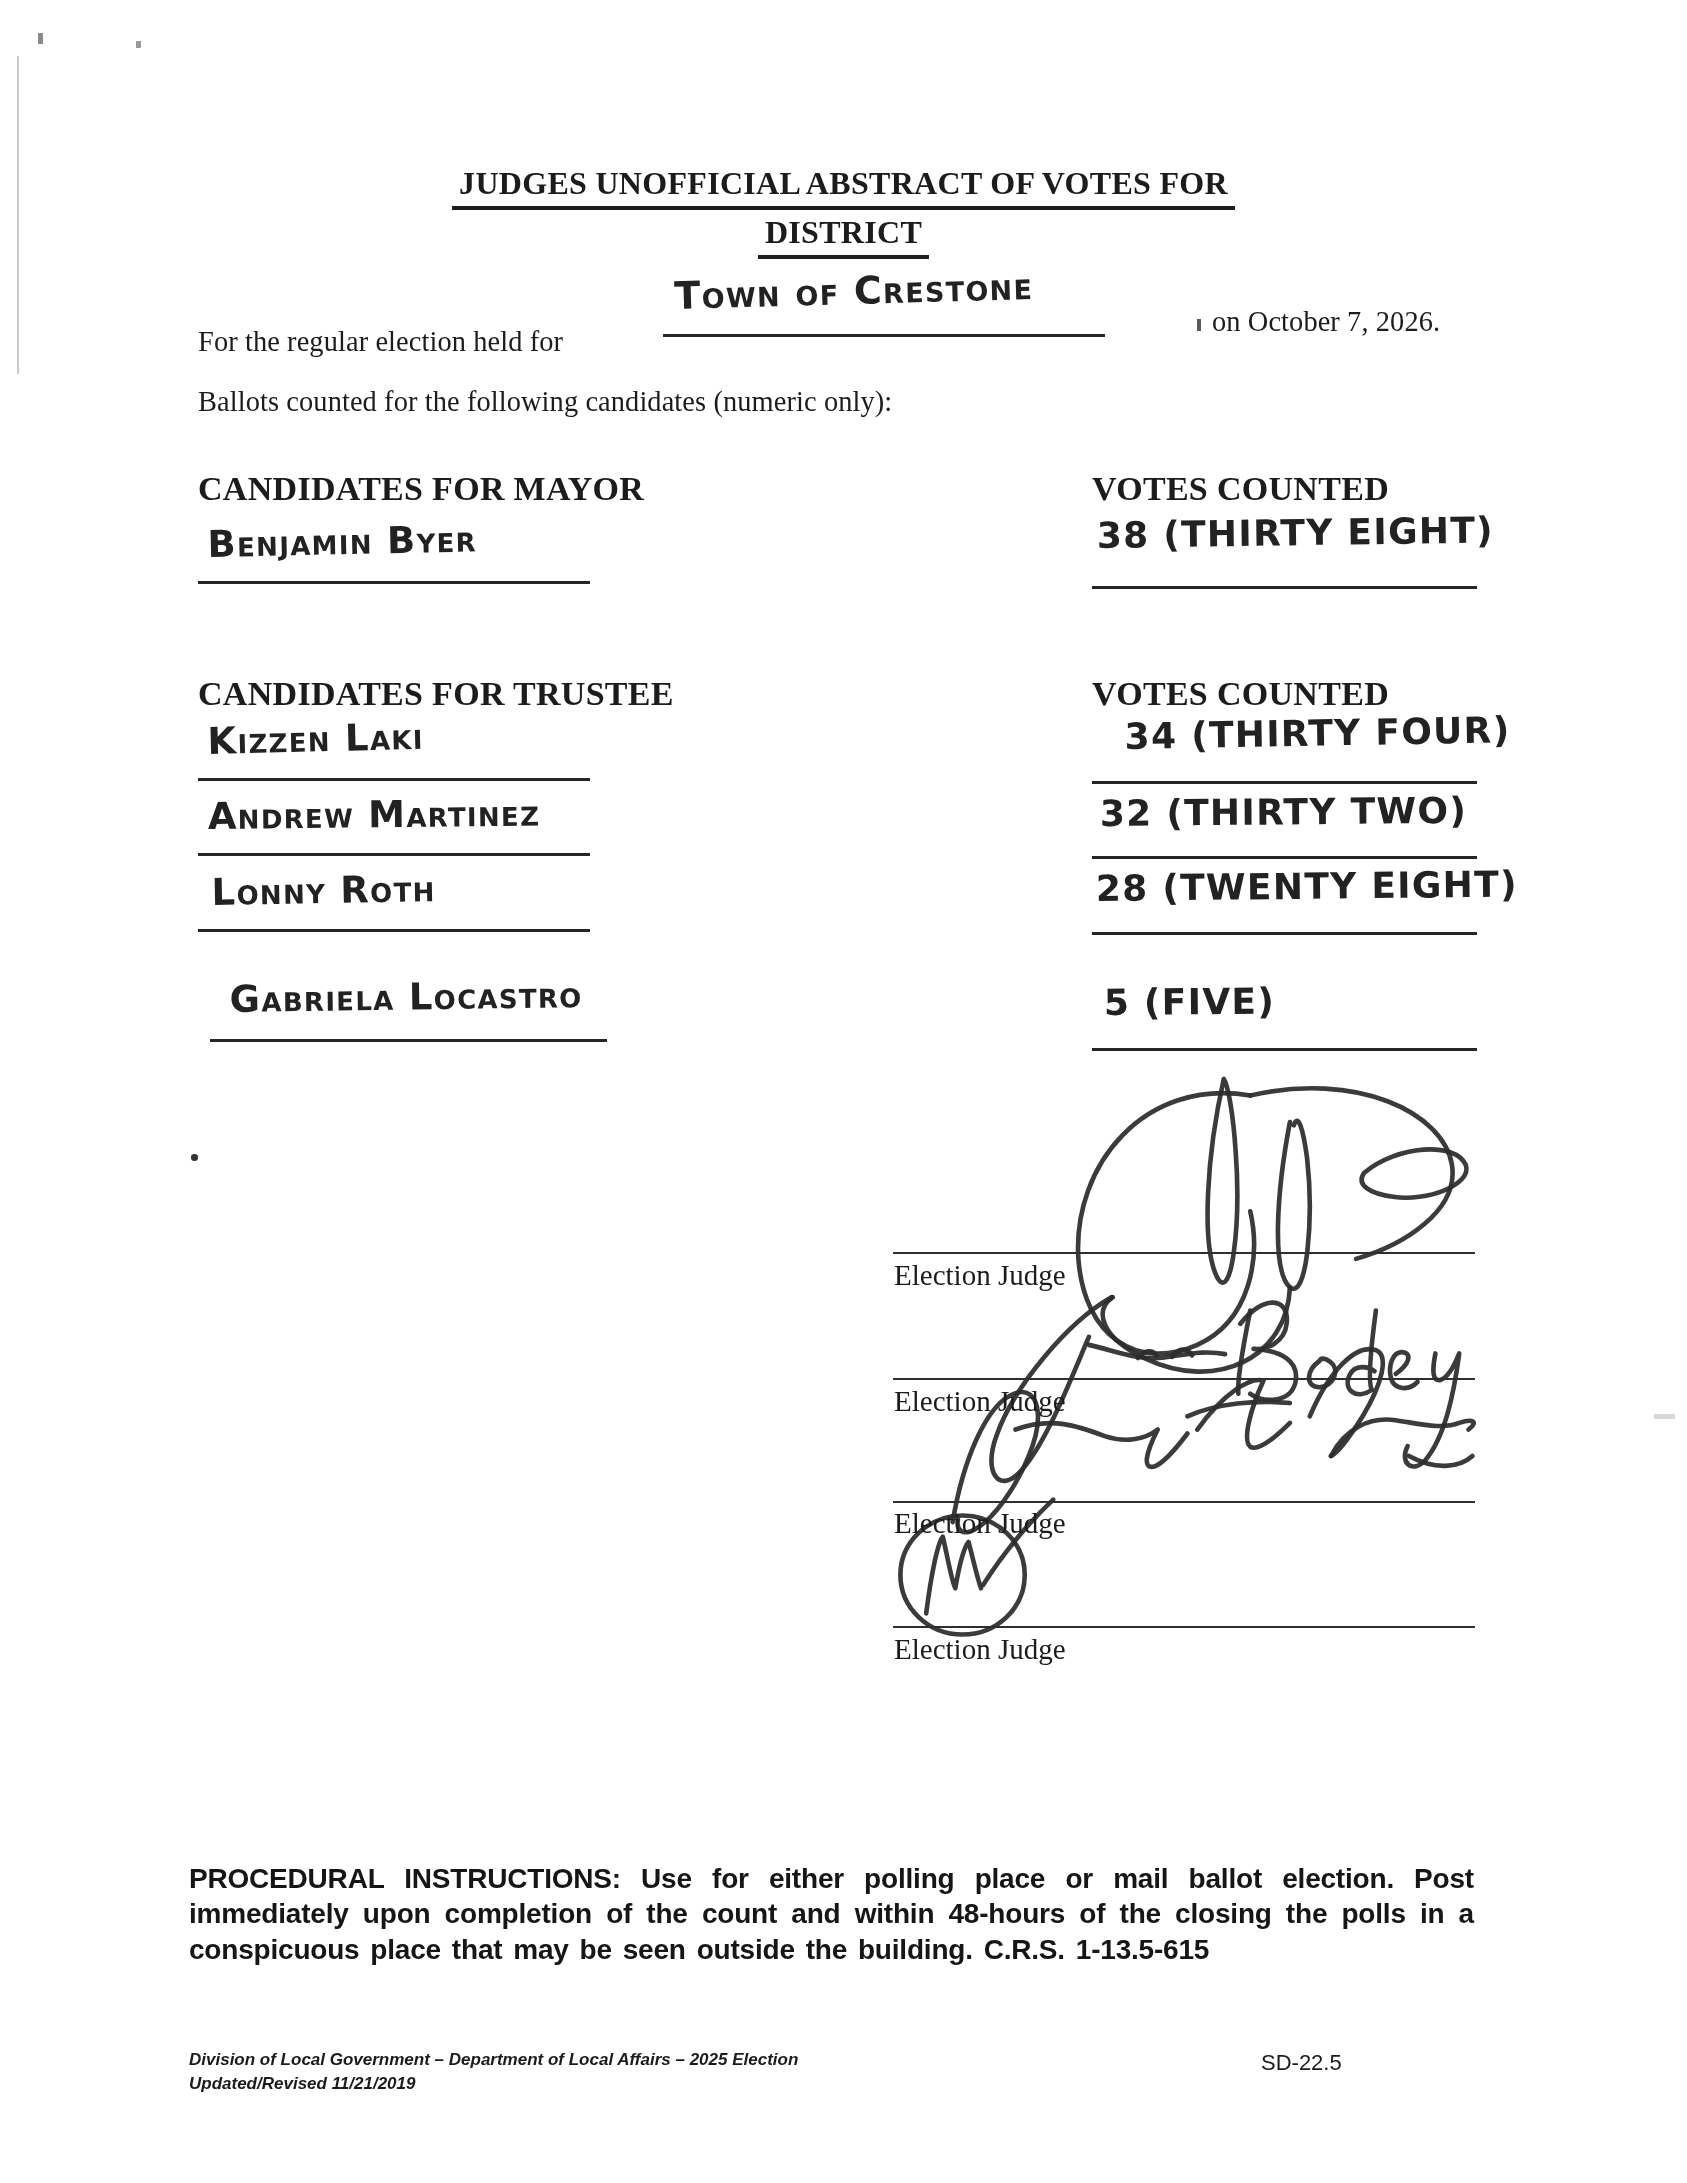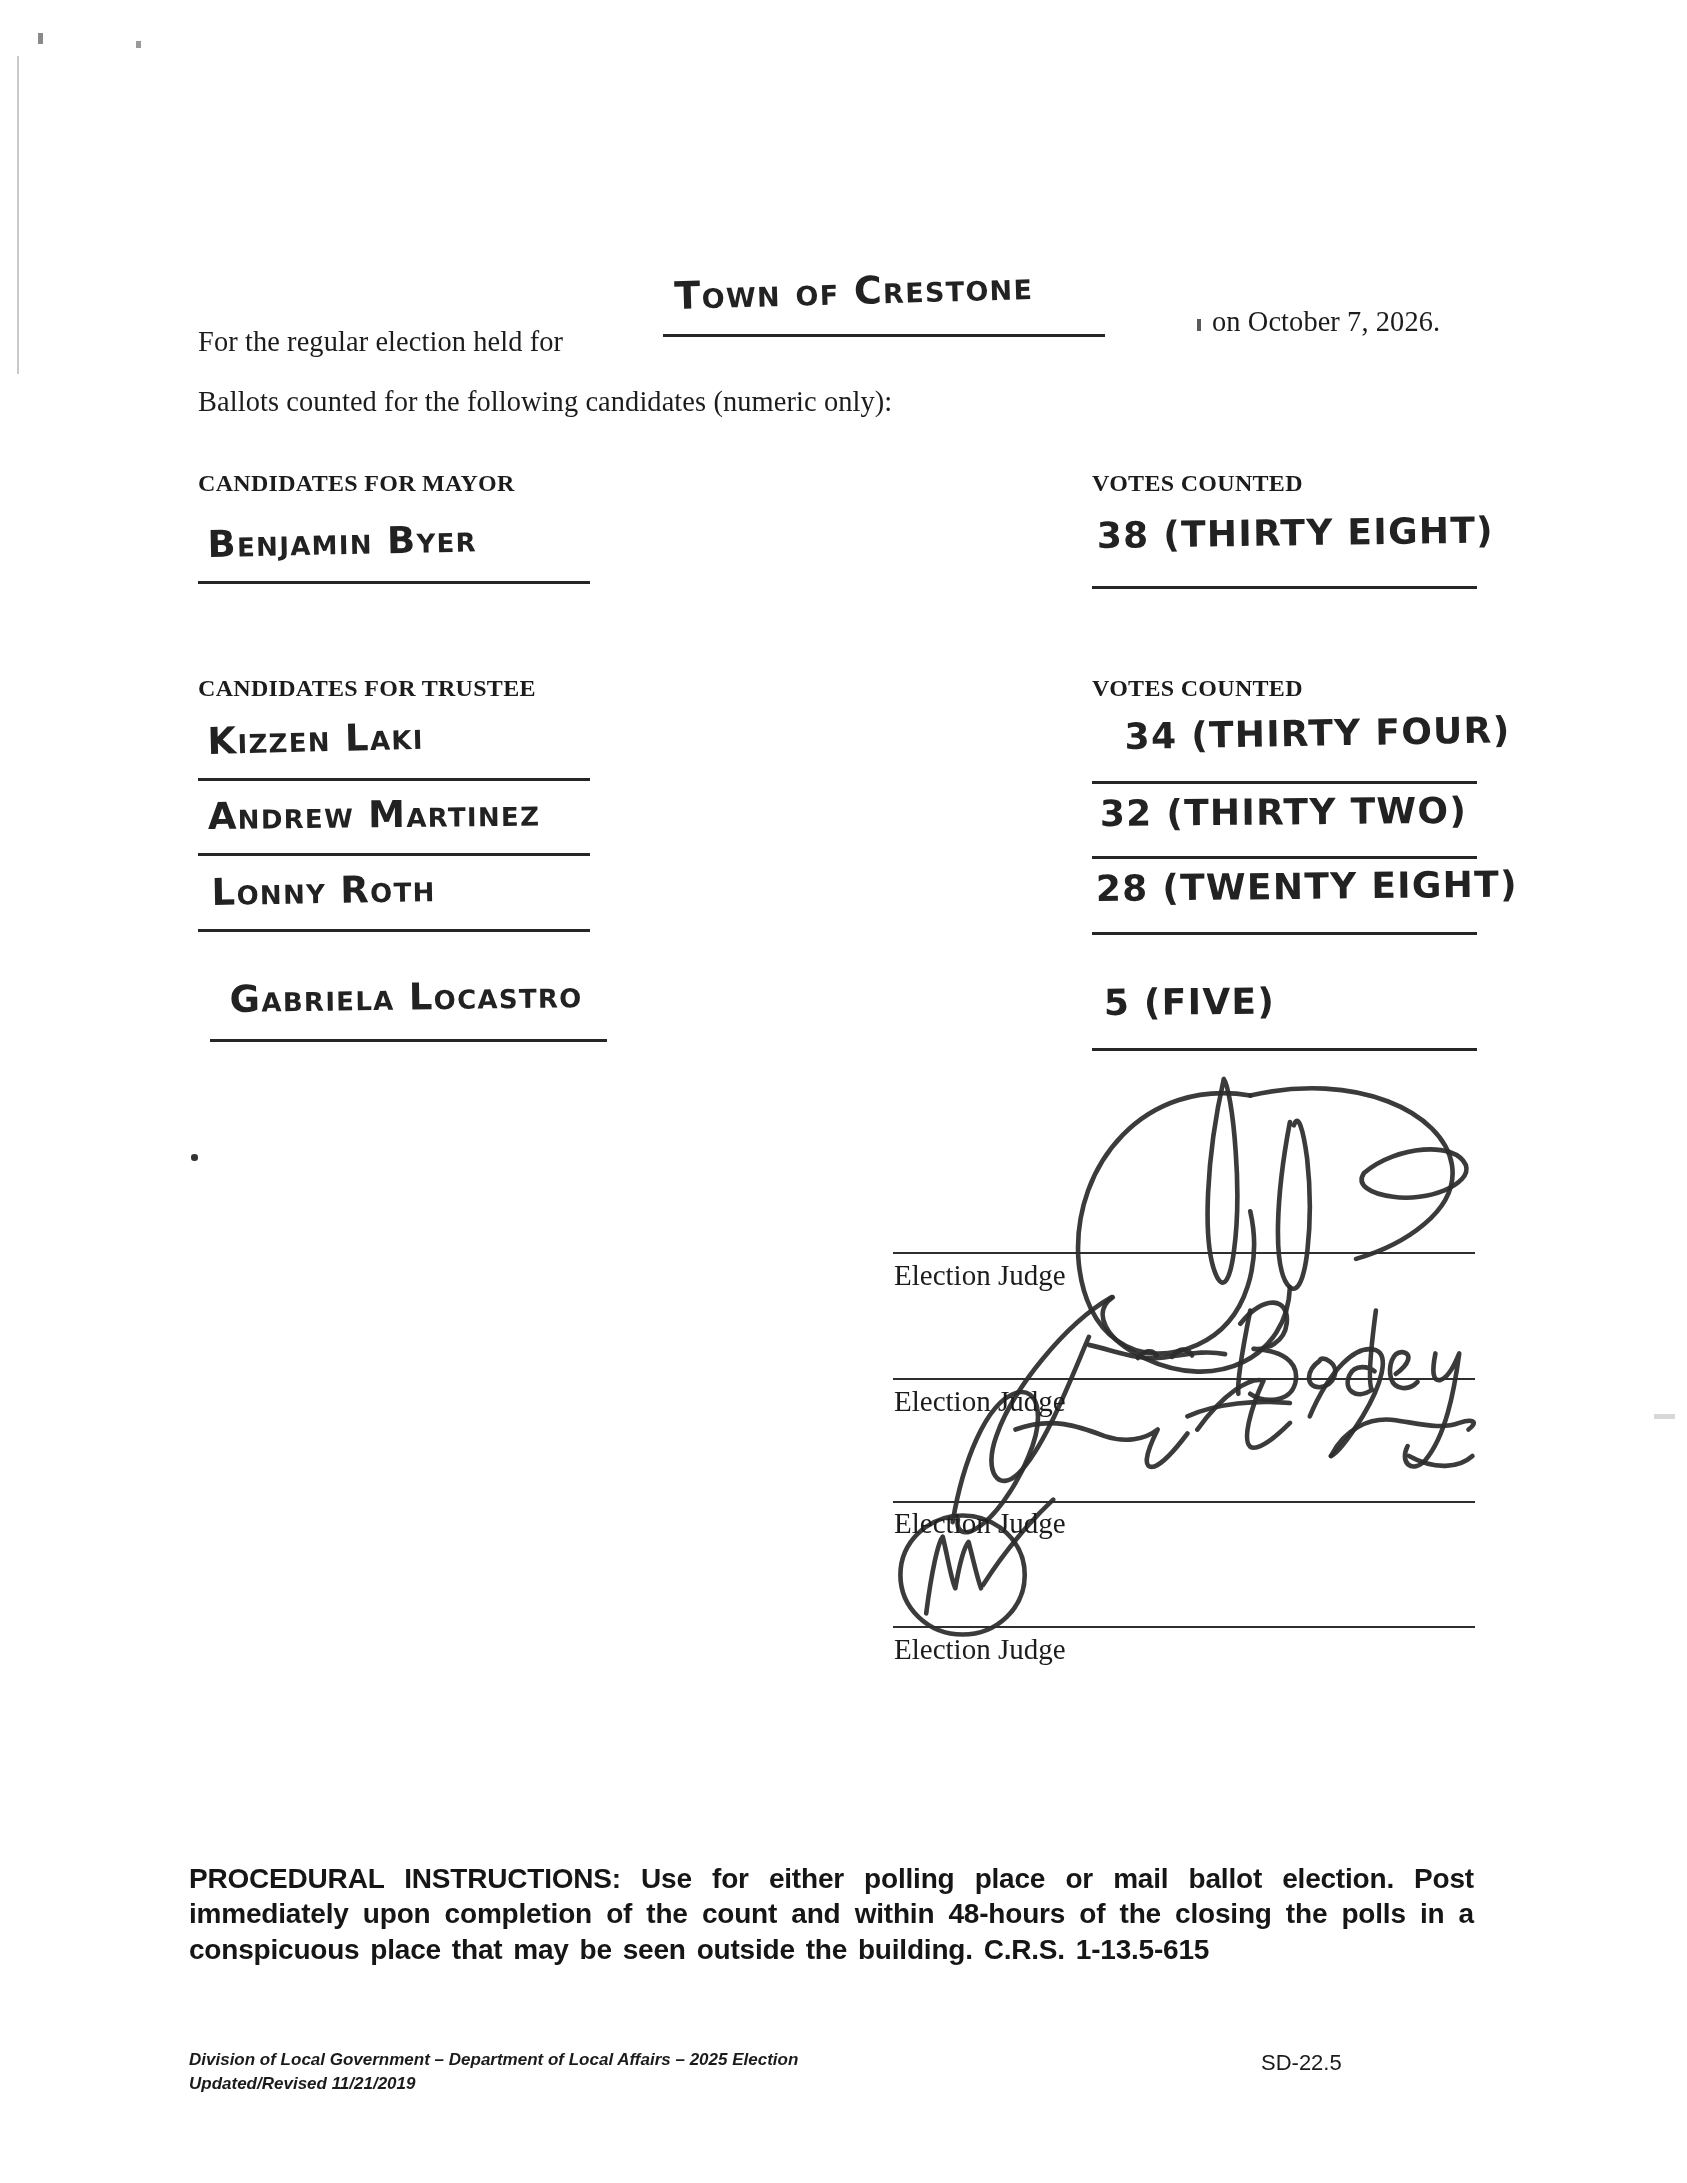--- a/index.html
+++ b/index.html
@@ -1,21 +1,21 @@
 <!DOCTYPE html>
 <html style="font-size:10.6px"><head>
 <meta charset="utf-8">
 <style>
   html,body{margin:0;padding:0;background:#ffffff;}
   .page{position:relative;width:1687px;height:2183px;background:#ffffff;overflow:hidden;
         font-family:"Liberation Serif","DejaVu Serif",serif;color:#1c1c1c;}
   .abs{position:absolute;}
   
   .body-text{font-size:28.4px;letter-spacing:0.1px;}
-  .section-header{font-size:24px;font-weight:bold;letter-spacing:0.3px;}
+  .section-header{font-size:34px;font-weight:bold;letter-spacing:0.3px;}
   .judge-label{font-size:29px;}
   
   .title-wrap{left:0;right:0;top:167px;text-align:center;line-height:1.0;}
   .title-line{display:inline-block;font-size:32px;font-weight:bold;letter-spacing:0.3px;
               border-bottom:4.6px solid #1f1f1f;padding:0 6.6px 6.6px 6.6px;}
   .title-line2{margin-top:6.6px;}
   
   .hw{font-family:"DejaVu Sans",sans-serif;font-weight:700;font-variant-caps:small-caps;
       color:#222;letter-spacing:1.3px;white-space:nowrap;transform-origin:left bottom;}
   .hw-name{font-size:37px;}
@@ -43,20 +43,24 @@
 
 <div class="page">
 
   <div class="abs artifact" style="left:17px;top:56px;width:2px;height:318px;"></div>
   <div class="abs" style="left:38px;top:33px;width:4.6px;height:10.6px;background:#8a8a8a;"></div>
   <div class="abs" style="left:136px;top:41px;width:5.3px;height:7.3px;background:#9a9a9a;"></div>
   <div class="abs" style="left:1197px;top:319px;width:4px;height:12px;background:#5a5a5a;"></div>
   <div class="abs dot" style="left:191px;top:1154px;width:6.6px;height:6.6px;"></div>
   <div class="abs" style="left:1654px;top:1414px;width:21px;height:4.6px;background:#d8d8d8;"></div>
 
+  <div class="abs title-wrap">
+    <span class="title-line">JUDGES UNOFFICIAL ABSTRACT OF VOTES FOR</span><br>
+    <span class="title-line title-line2">DISTRICT</span>
+  </div>
 
   <span class="abs body-text" style="left:198px;top:306px;margin-top:20px;">For the regular election held for</span>
   <span class="abs hw" style="left:675px;top:274px;font-size:38px;transform:rotate(-1.6deg);">Town of Crestone</span>
   <div class="abs rule" style="left:663px;top:334px;width:442px;"></div>
   <span class="abs body-text" style="left:1212px;top:306px;">on October 7, 2026.</span>
 
   <span class="abs body-text" style="left:198px;top:386px;">Ballots counted for the following candidates (numeric only):</span>
 
   <span class="abs section-header" style="left:198px;top:470px;">CANDIDATES FOR MAYOR</span>
   <span class="abs section-header" style="left:1092px;top:470px;">VOTES COUNTED</span>

